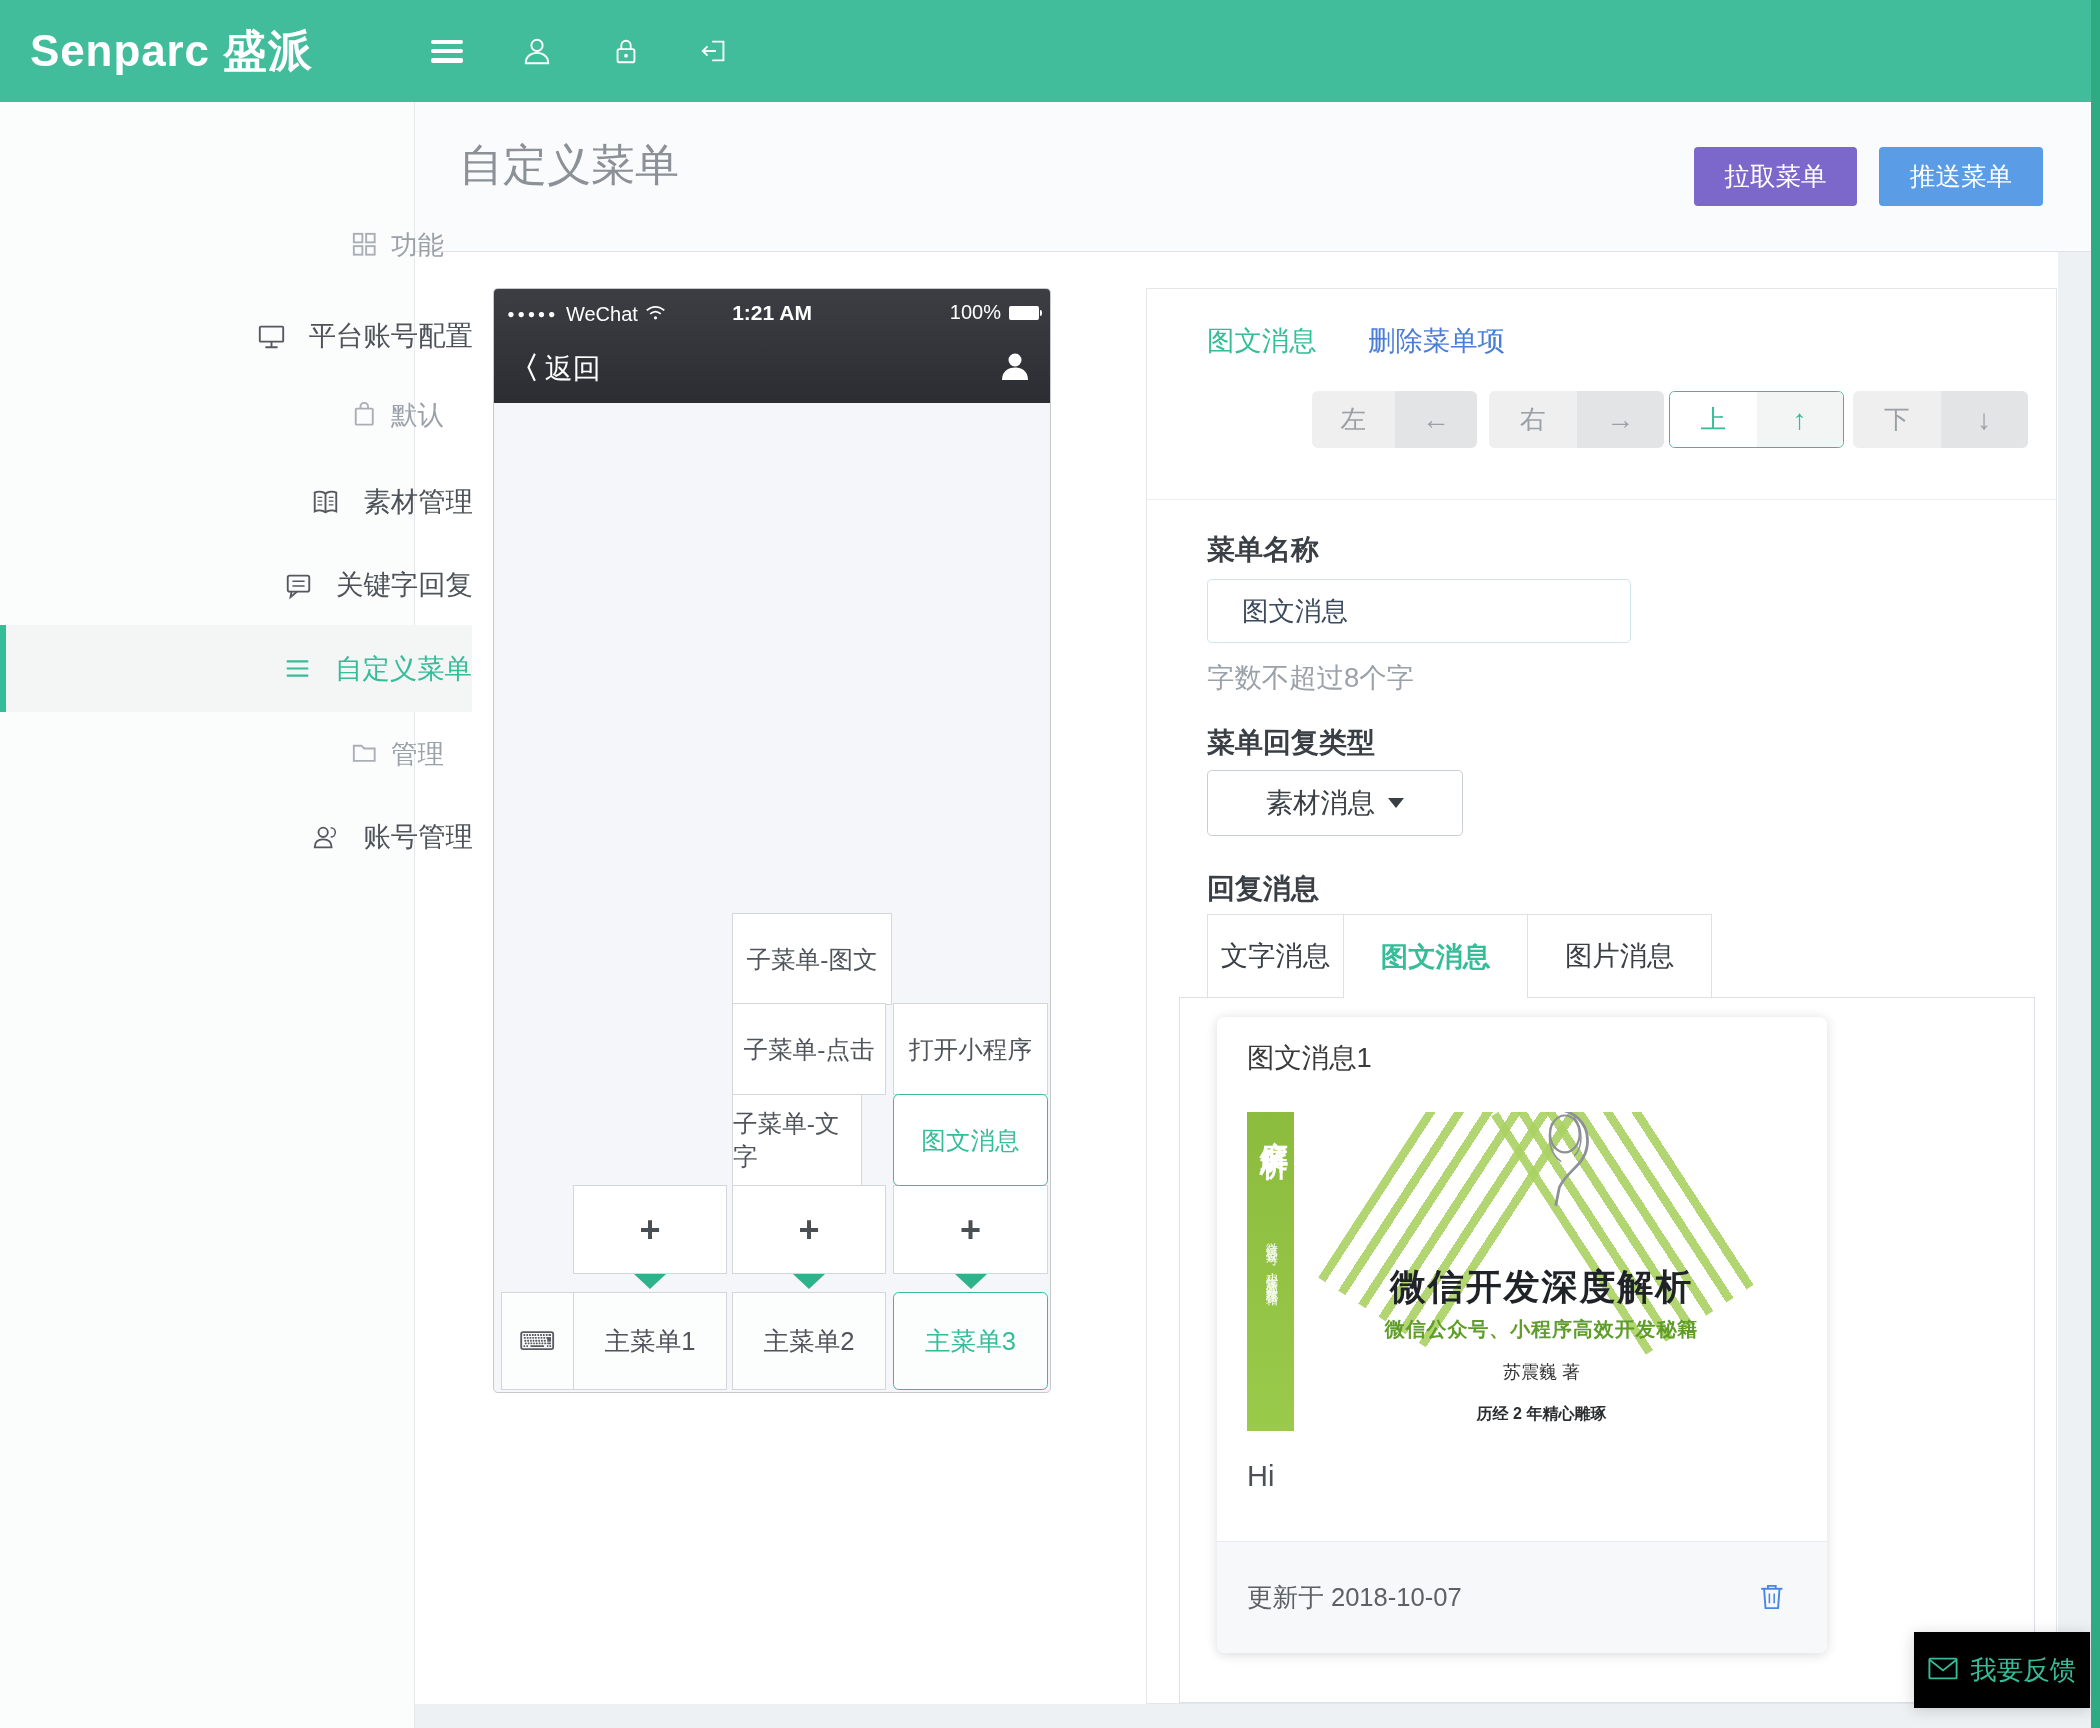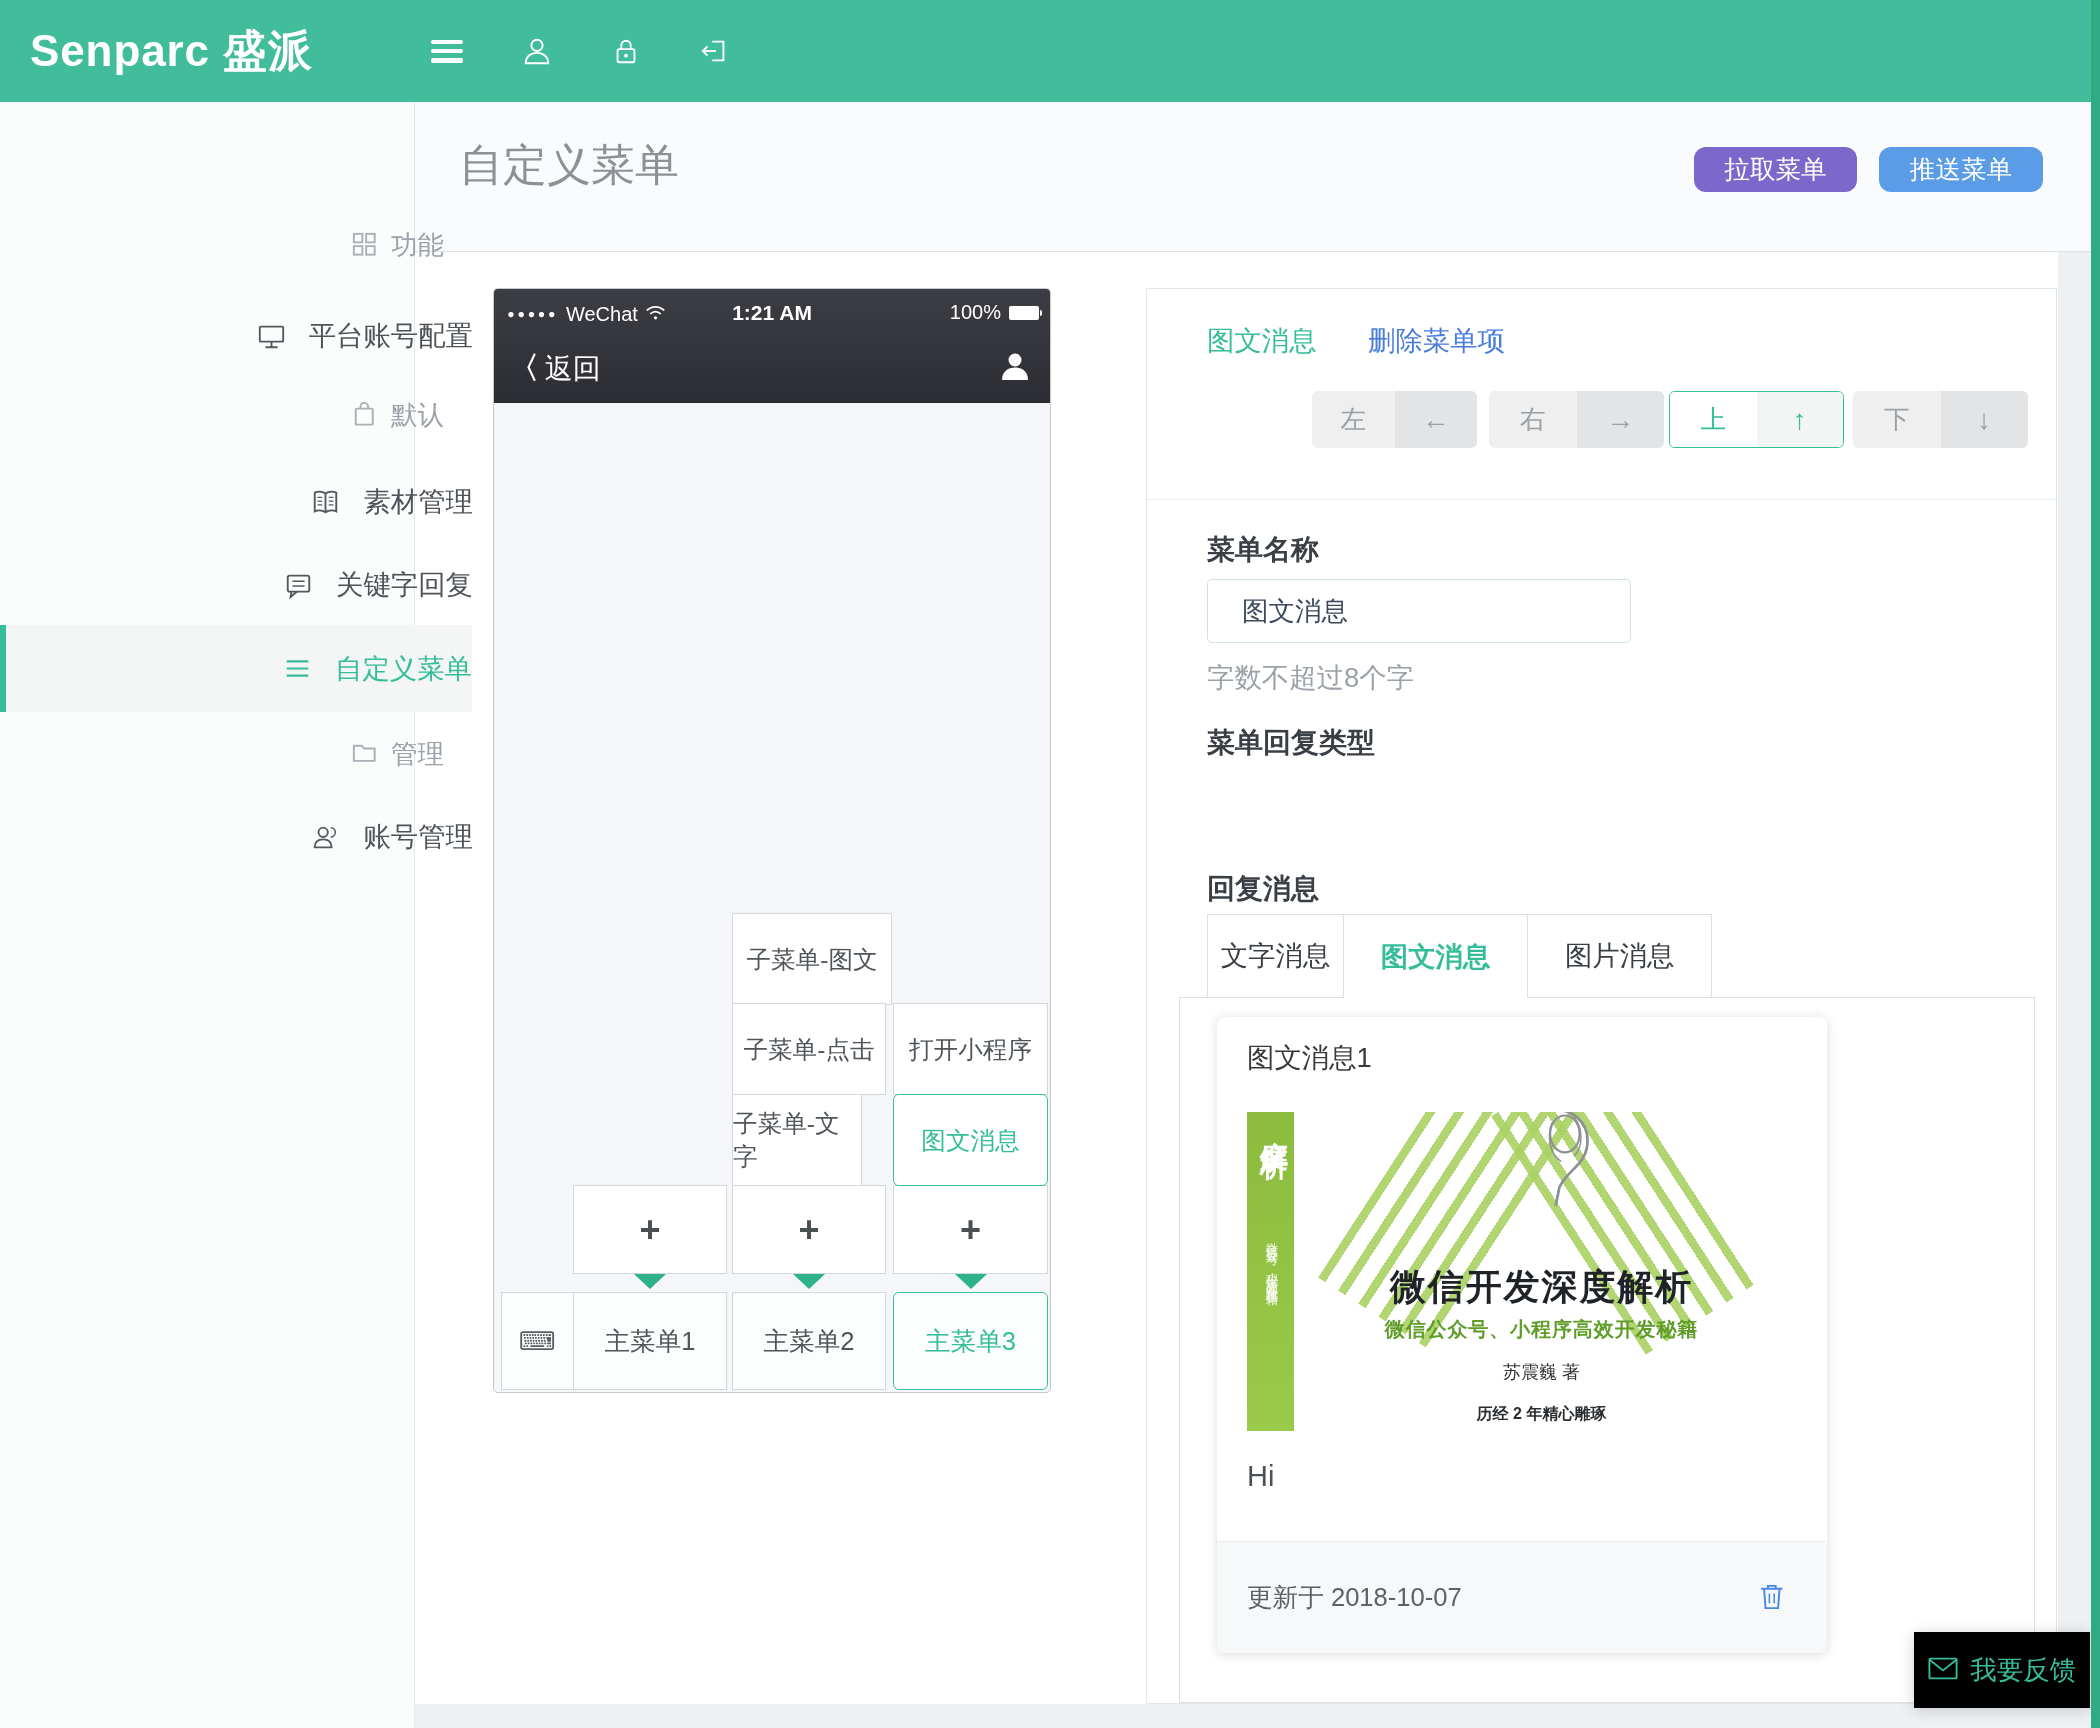--- a/index.html
+++ b/index.html
@@ -29,21 +29,21 @@
   .sic svg{display:block;width:100%;height:100%;}
   .sec-func{top:114px;} .item-platform{top:201px;}
   .sec-default{top:284px;} .item-material{top:367px;} .item-keyword{top:450px;}
   .item-custom{top:523px;height:87px;background:#f4f5f5;border-left:6.6px solid #35bd9a;padding-left:52px;color:#35bd9a;}
   .item-custom .sic{color:#35bd9a;}
   .sec-manage{top:623px;} .item-account{top:702px;}
 
   
   .titlebar{position:absolute;left:414px;top:102px;width:1678px;height:149px;background:#fafbfc;border-bottom:0.9px solid #dde3e7;z-index:3;}
   .page-title{position:absolute;left:45px;top:34px;font-size:44px;color:#8b9197;}
-  .btn{position:absolute;top:45px;height:45px;border:none;border-radius:12px;color:#fff;font-size:25.6px;cursor:pointer;font-family:inherit;}
+  .btn{position:absolute;top:45px;height:59px;border:none;border-radius:4px;color:#fff;font-size:25.6px;cursor:pointer;font-family:inherit;}
   .btn-pull{left:1280px;width:163px;background:#7b68ca;}
   .btn-push{left:1465px;width:164px;background:#5a9ce6;}
 
   
   .workspace{position:absolute;left:414px;top:251px;width:1644px;height:1453px;background:#fff;z-index:1;}
 
   
   .phone{position:absolute;left:493px;top:288px;width:558px;height:1105px;background:#f4f6f9;border:0.9px solid #c5c9cc;border-radius:4.7px;z-index:2;box-sizing:border-box;}
   .p-dark{position:absolute;left:0;top:0;right:0;height:114px;background:linear-gradient(180deg,#3d3e44,#2c2d33);border-radius:3.8px 3.8px 0 0;color:#fff;}
   .p-status{position:relative;height:44px;font-size:19px;}
@@ -328,20 +328,24 @@
       <span class="dh da">↓</span>
     </div>
 
     <div class="pdiv"></div>
 
     <div class="flabel fl1">菜单名称</div>
     <input class="name-input" type="text" value="图文消息" style="">
     <div class="hint">字数不超过8个字</div>
 
     <div class="flabel fl2">菜单回复类型</div>
+    <div class="dropdown">
+      <span class="dtext">素材消息</span>
+      <span class="caret"></span>
+    </div>
 
     <div class="flabel fl3">回复消息</div>
 
     <div class="tabs">
       <div class="tab tab1">文字消息</div>
       <div class="tab tab2 active">图文消息</div>
       <div class="tab tab3">图片消息</div>
     </div>
     <div class="tabbox"></div>
 

